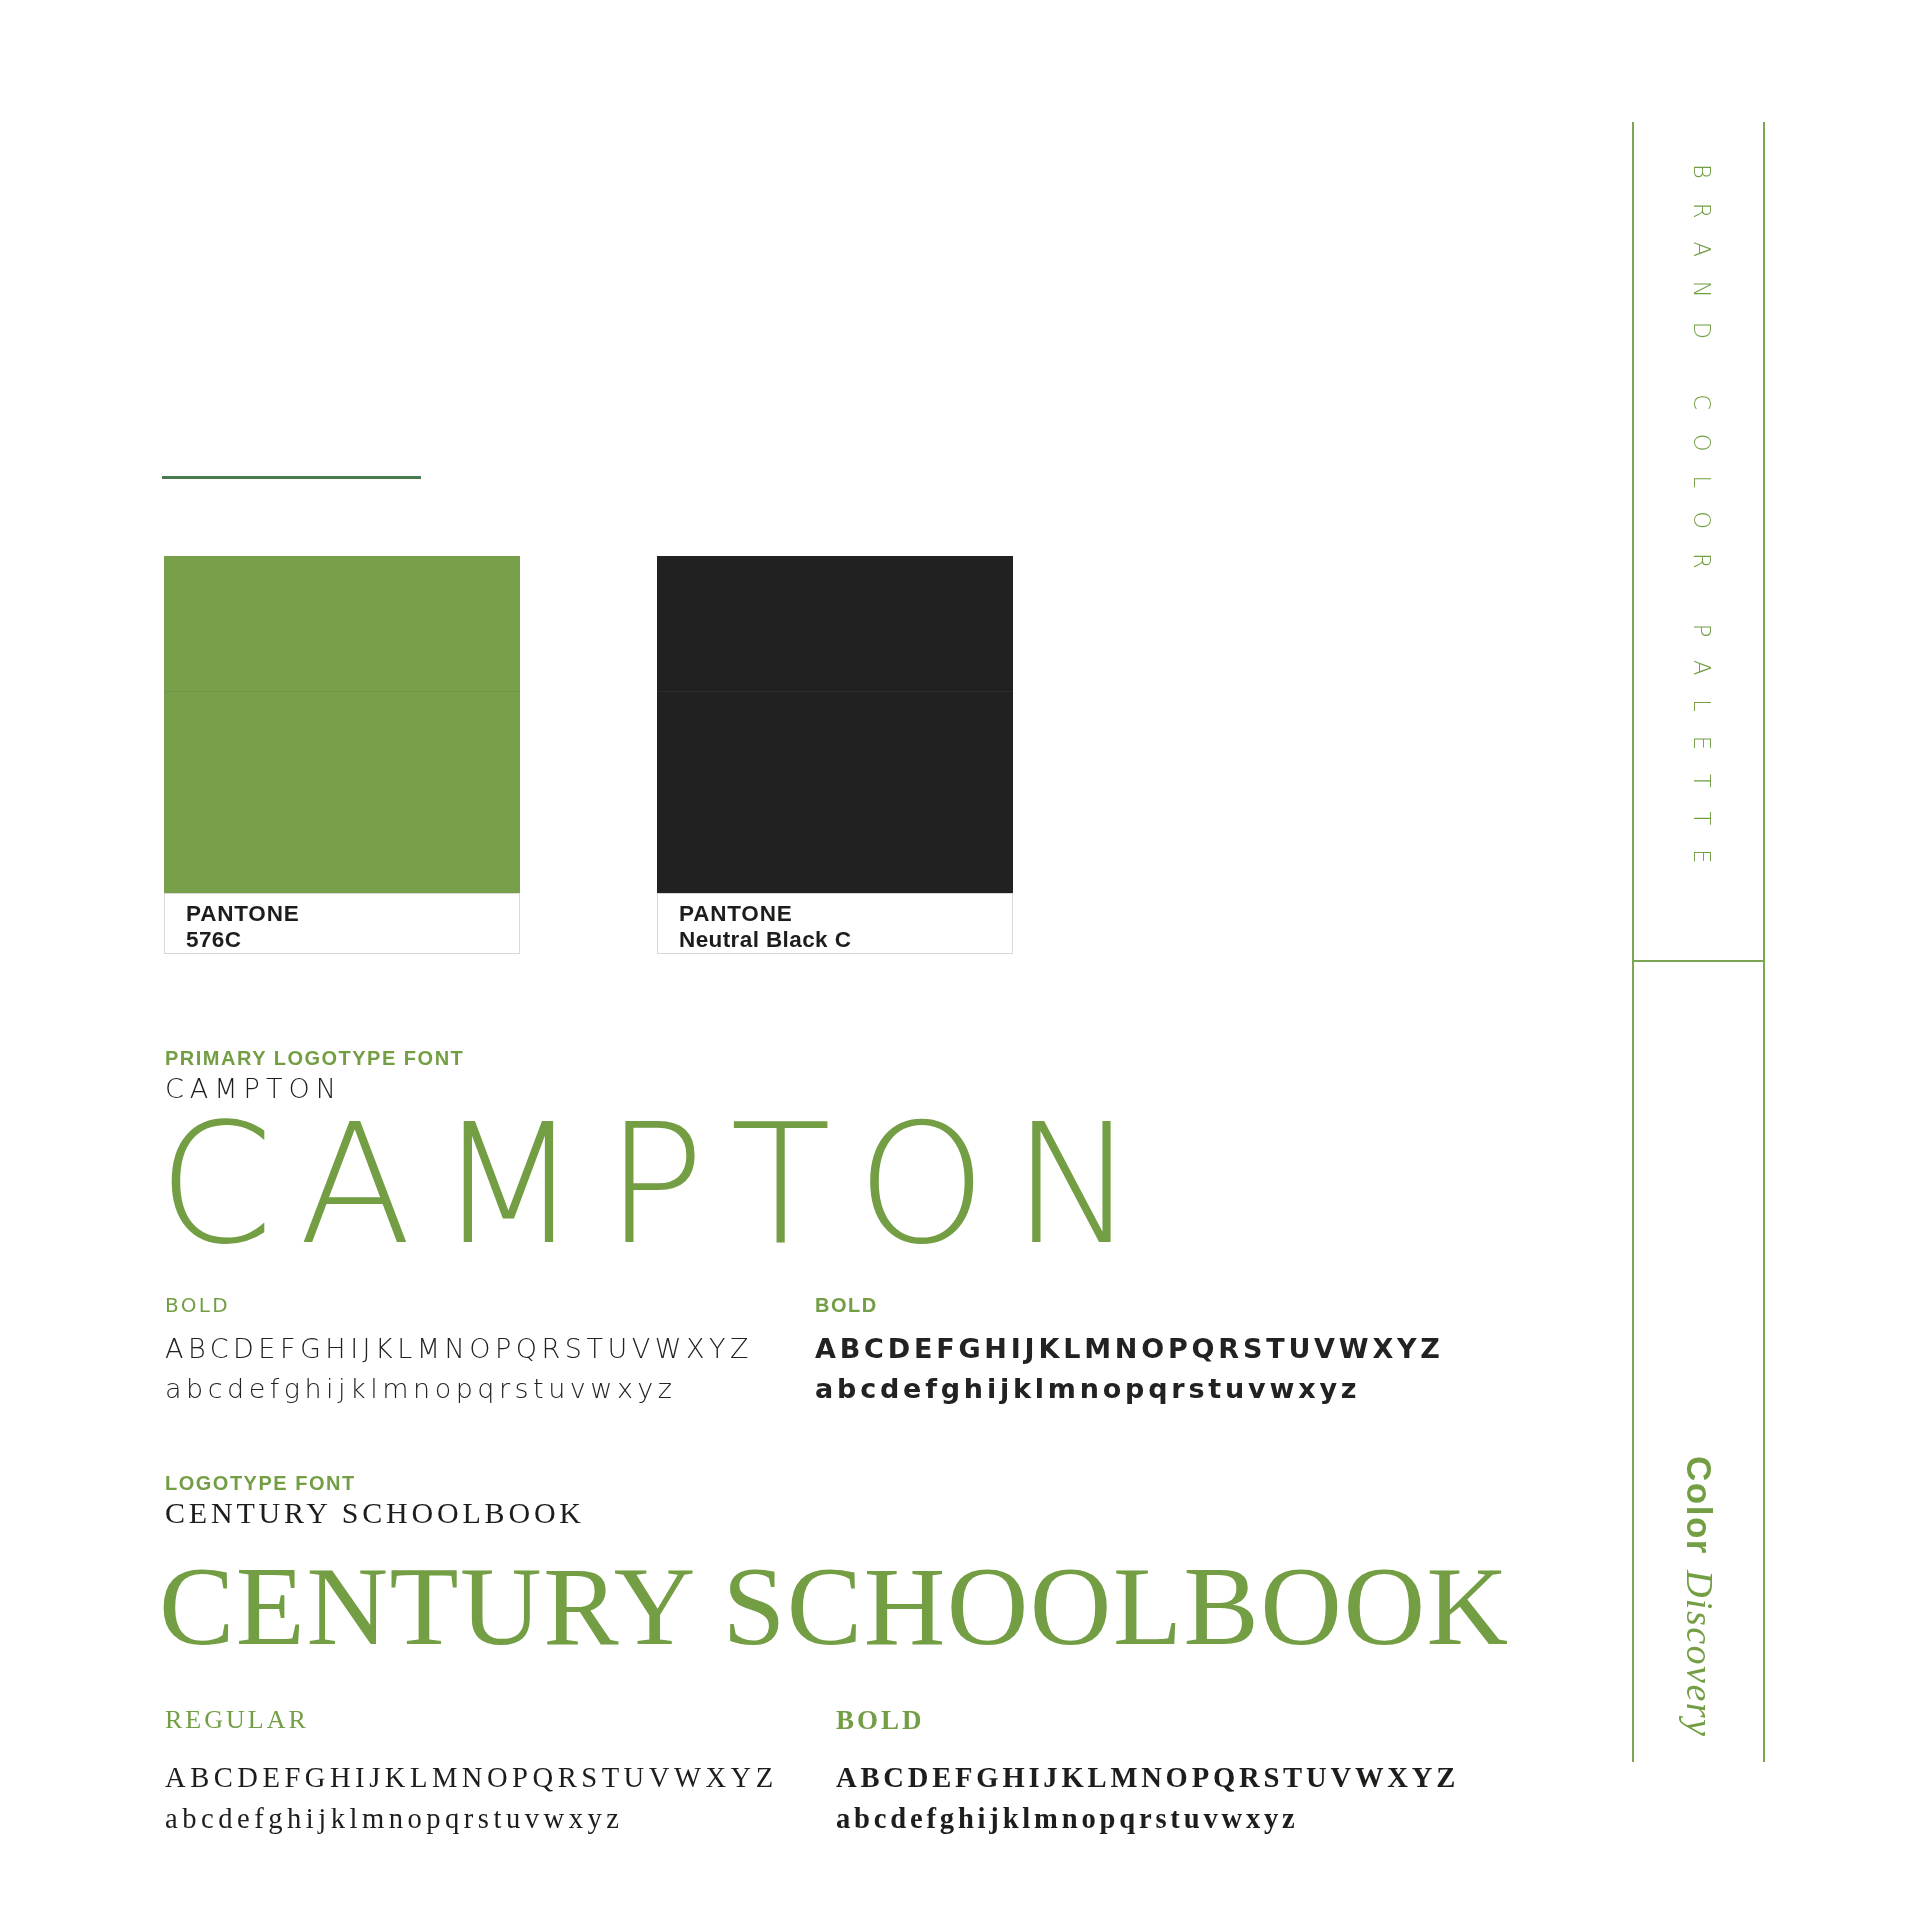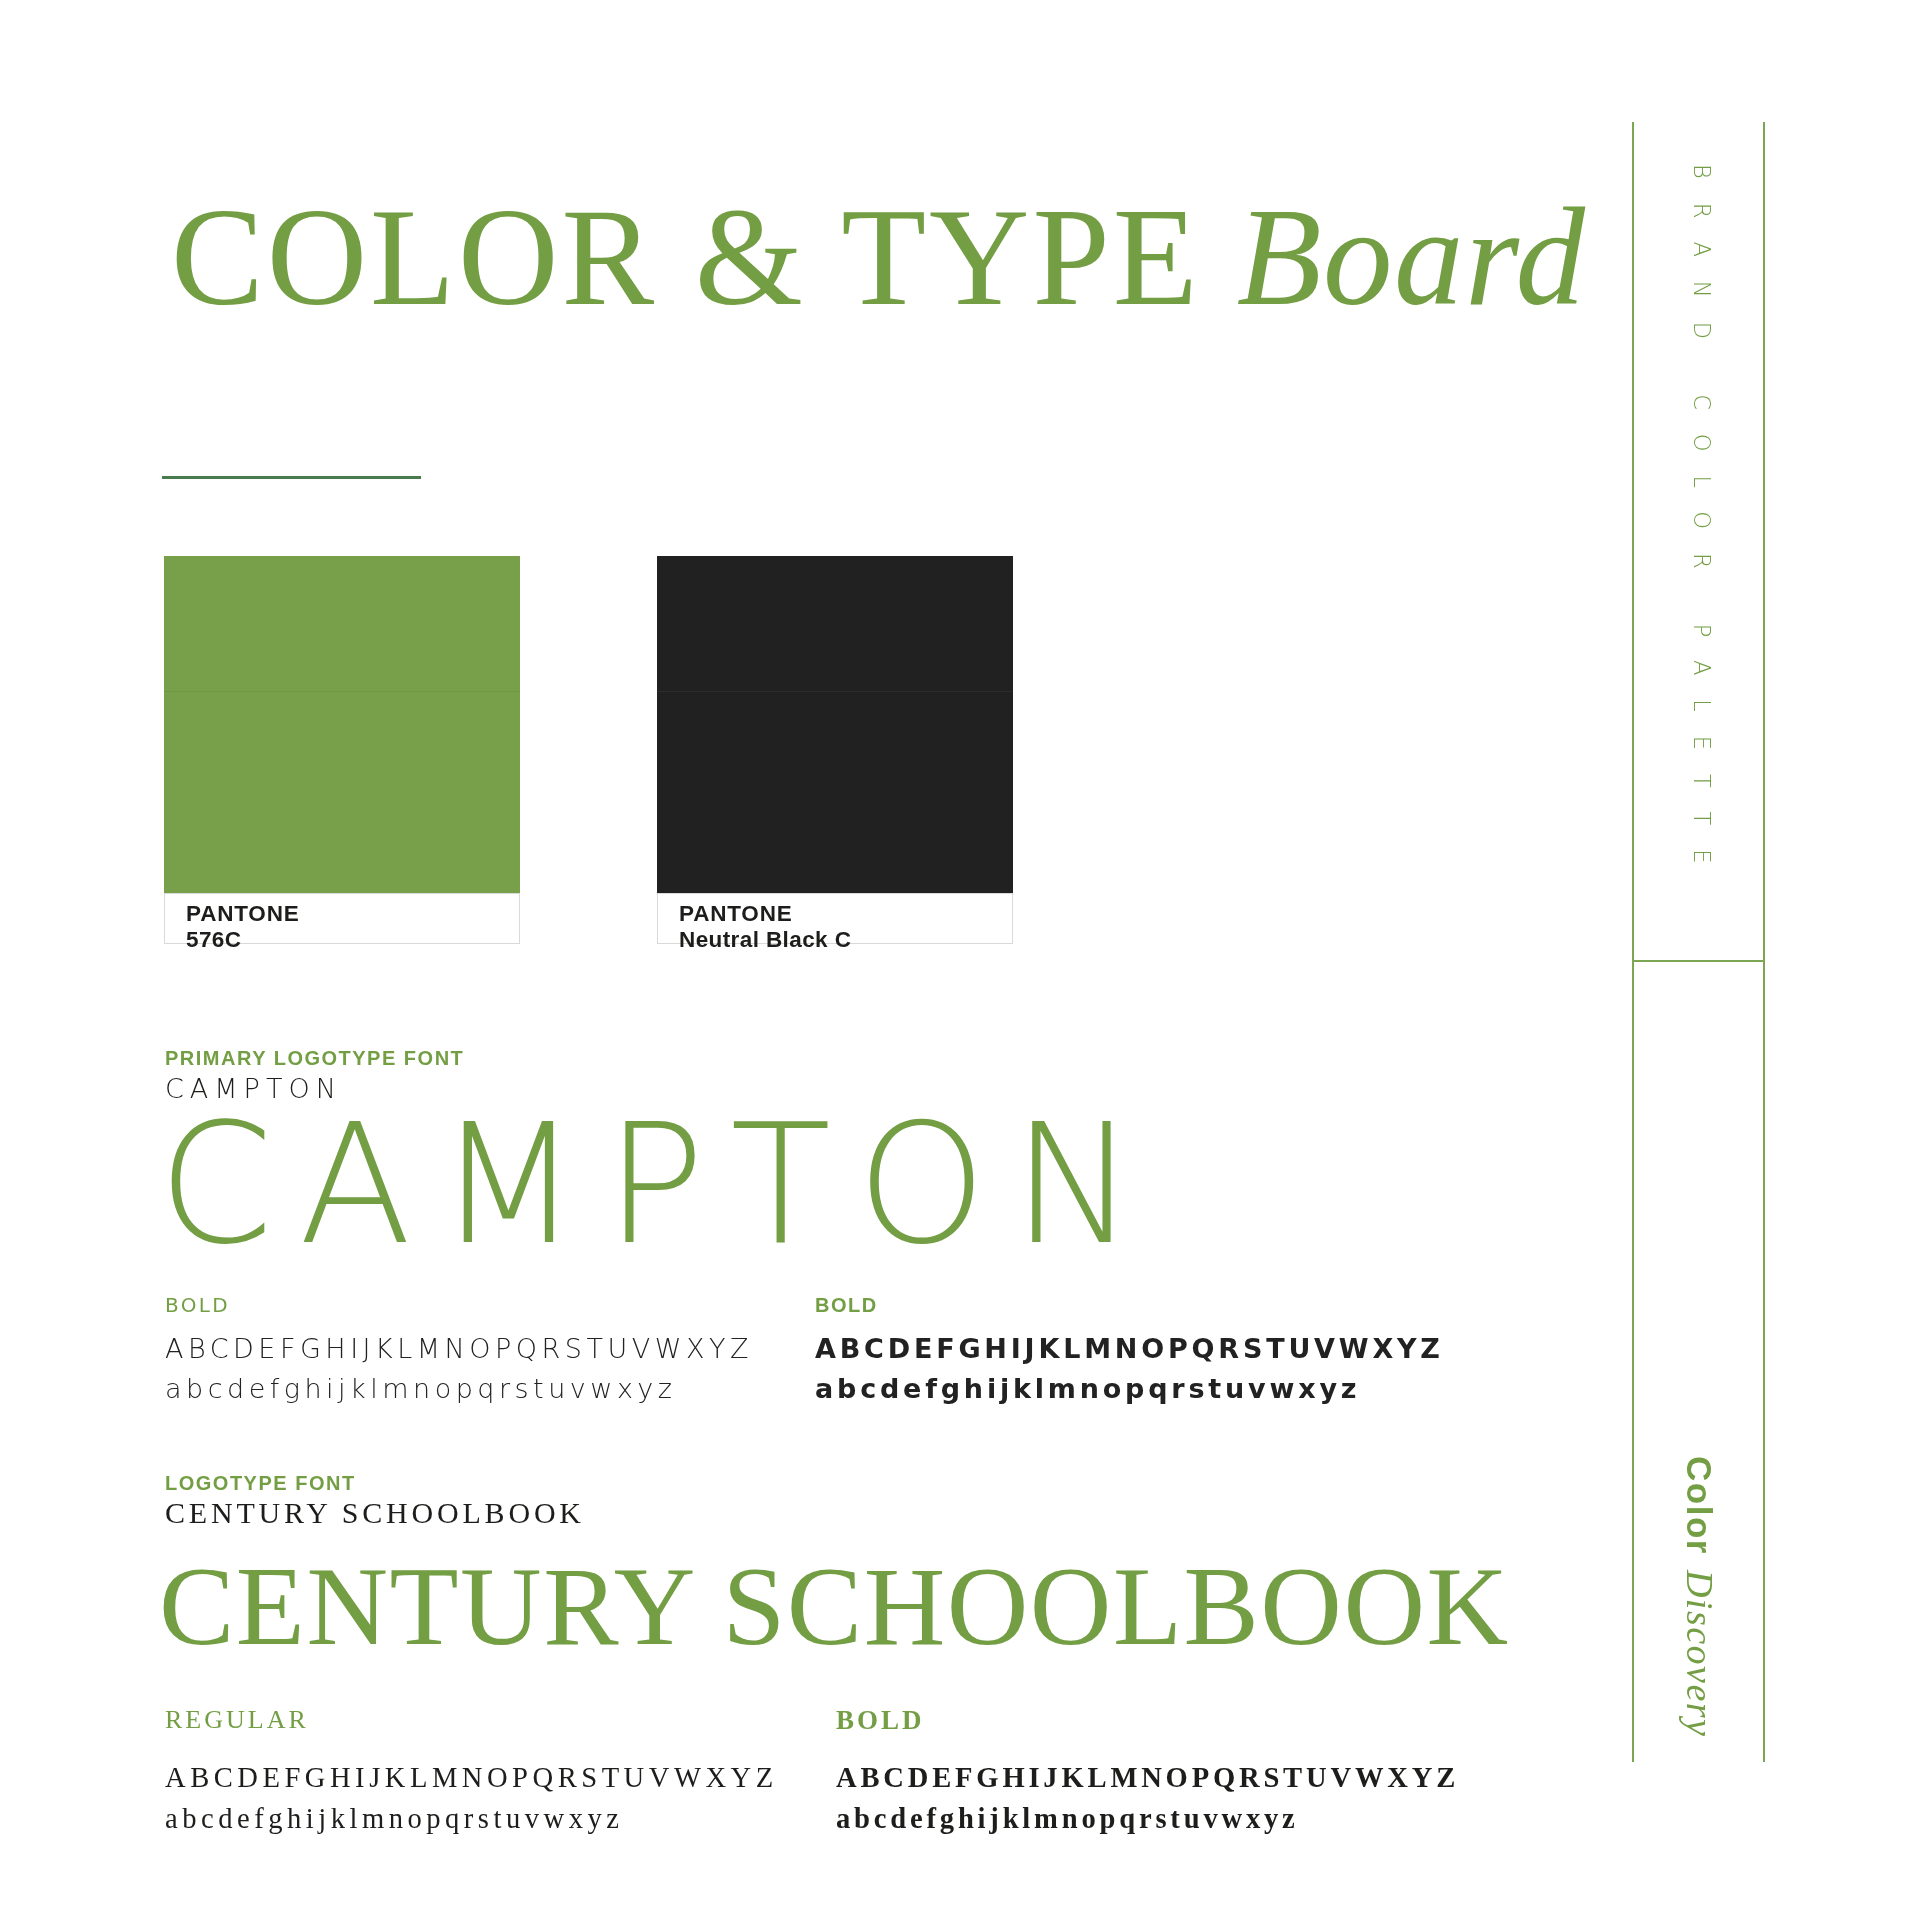--- a/index.html
+++ b/index.html
@@ -50,21 +50,21 @@
     display: flex;
     gap: 137px;
   }
   .swatch { margin: 0; width: 356px; }
   .swatch-color { position: relative; width: 356px; height: 337px; }
   .seam { position: absolute; left: 0; right: 0; top: 40%; height: 1.5px; }
   .seam-dark  { background: rgba(0,0,0,0.06); }
   .seam-light { background: rgba(255,255,255,0.05); }
   .swatch-label {
     box-sizing: border-box;
-    height: 51px;
+    height: 61px;
     background: #ffffff;
     border: 0.8px solid var(--label-border, #d9d9d9);
     padding: 6.8px 0 0 21px;
   }
   .swatch-brand {
     font-size: 22.5px; font-weight: 700; letter-spacing: 0.8px;
     line-height: 1.15; color: var(--ink, #1d1d1b);
   }
   .swatch-code {
     font-size: 22.5px; font-weight: 700; letter-spacing: 0.4px;
@@ -141,21 +141,20 @@
     font-family: "Liberation Serif", serif;
     font-style: italic; font-size: 38px;
     margin-left: 15px; letter-spacing: 1.5px;
   }
 </style>
 </head>
 <body>
 
 <div class="board">
 
-  <h1 class="title"><span>COLOR &amp; TYPE</span><span class="title-accent">Board</span></h1>
   <div class="title-underline"></div>
 
   <section class="swatches">
 
     <figure class="swatch">
       <div class="swatch-color" style="background: rgb(120, 160, 74);">
         <i class="seam seam-dark"></i>
       </div>
       <figcaption class="swatch-label">
         <div class="swatch-brand">PANTONE</div>

